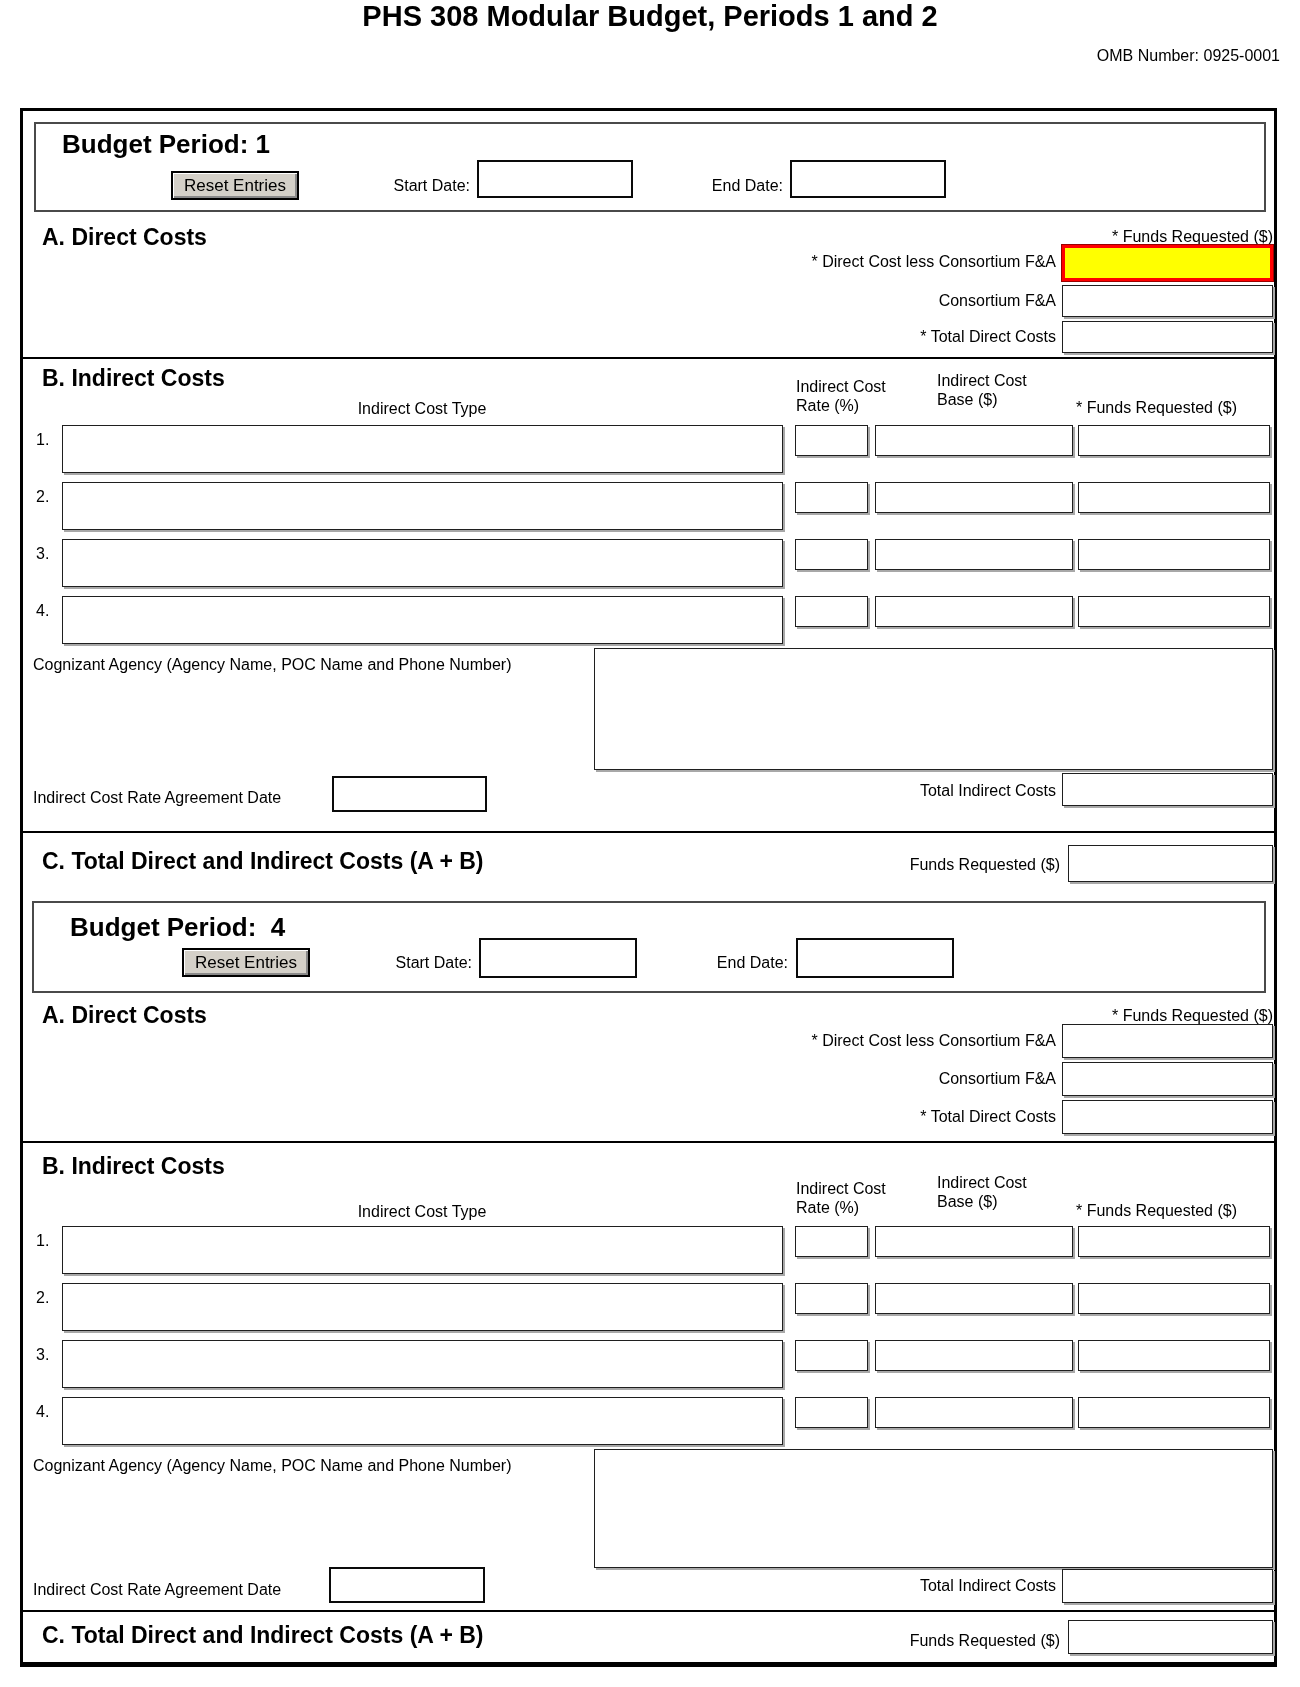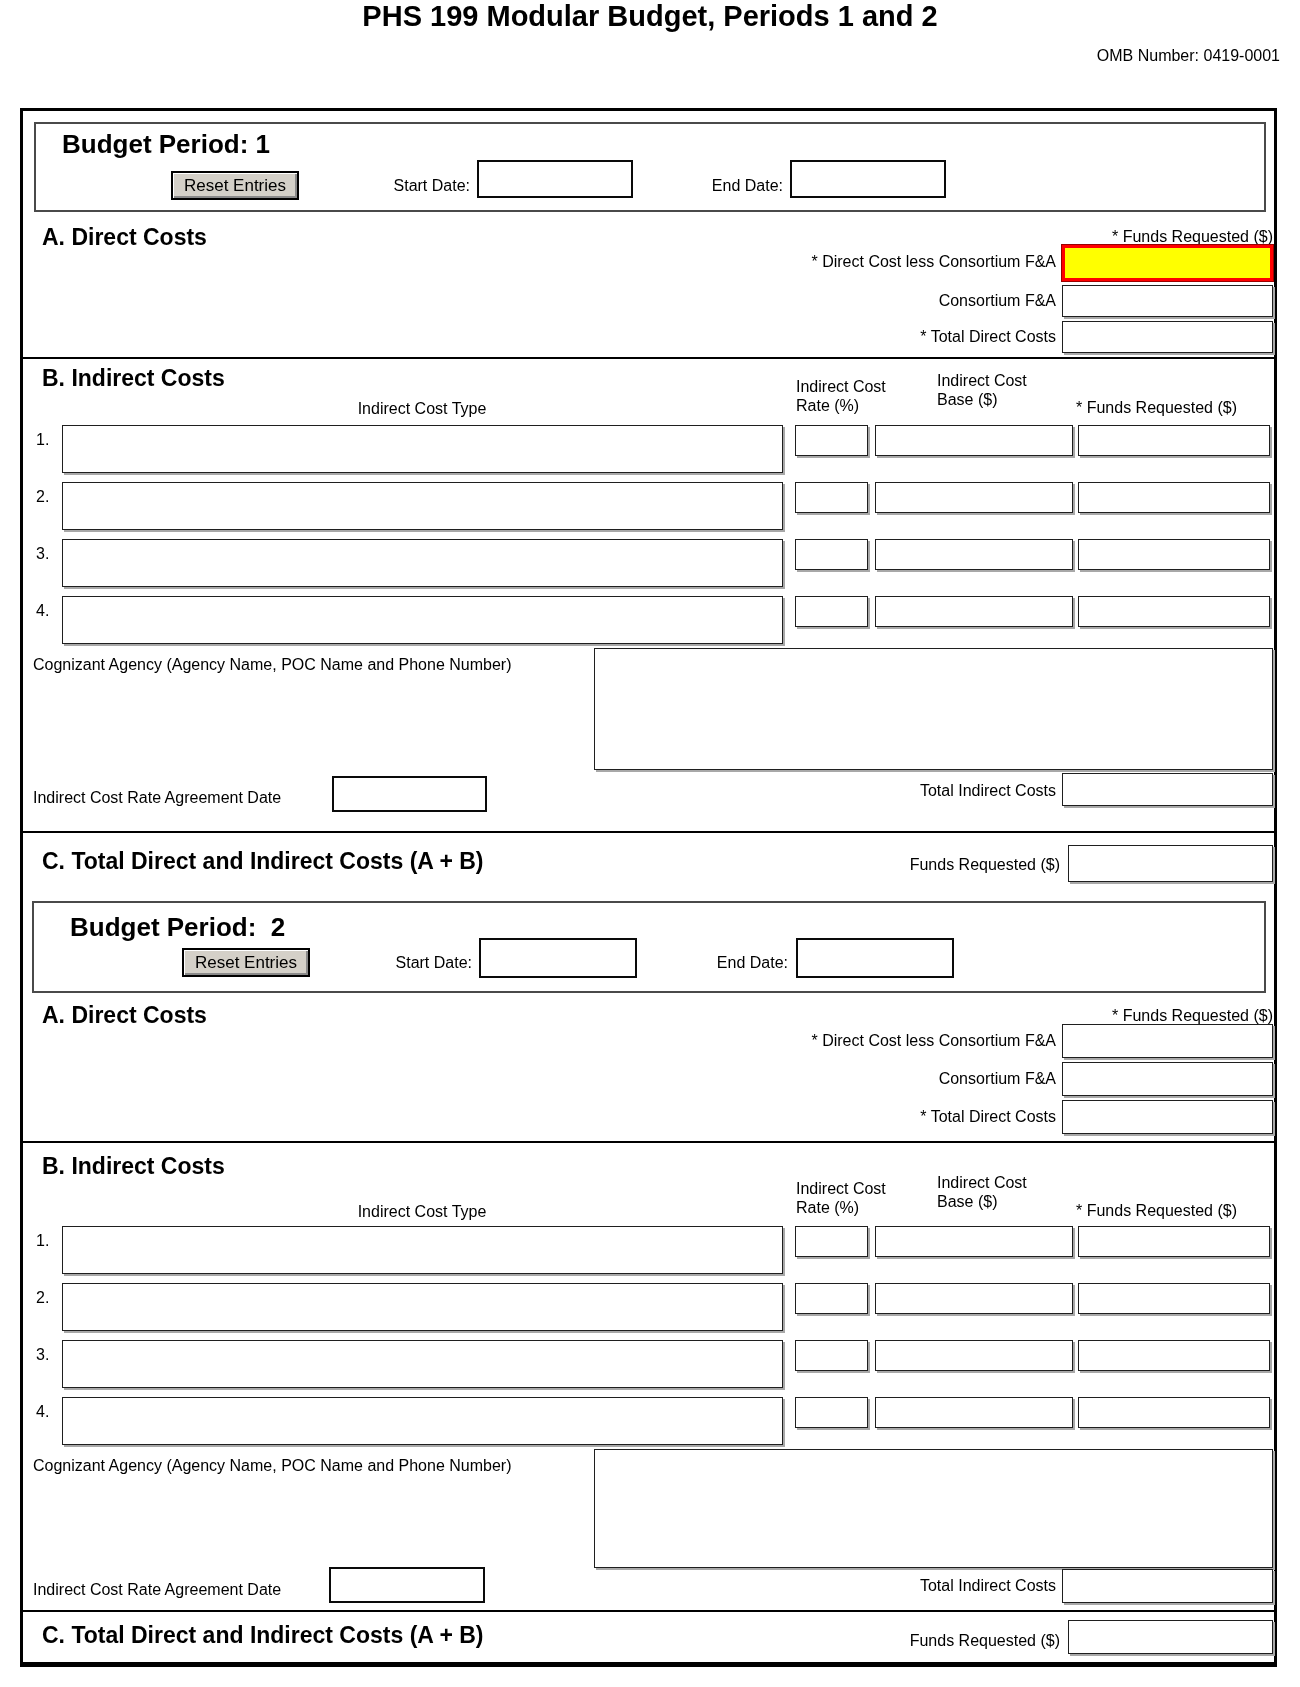--- a/index.html
+++ b/index.html
@@ -17,22 +17,22 @@
   .hl{border:3px solid #ff0000;background:#ffff00;box-shadow:0 0 0 1px #9a0000;}
   .divider{background:#000;height:2px;left:23px;width:1251px;}
   .btn{border:2px solid #000;background:#d4d0c8;box-shadow:inset 1px 1px 0 #ffffff,inset -2px -2px 0 #8a8a8a;font:17px "Liberation Sans",sans-serif;color:#000;text-align:center;padding:0;cursor:pointer;}
   .panel{border:2px solid #4a4a4a;background:#fff;}
   .outline{border:3px solid #000;border-bottom-width:5px;background:#fff;}
   input.abs,textarea.abs{outline:none;resize:none;}
 </style>
 </head>
 <body>
 
-<div class="abs pagetitle" style="left:0;top:8;">PHS 199 Modular Budget, Periods 1 and 2</div>
-<div class="abs lbl rt" style="left:980px;top:46px;width:300px;">OMB Number: 0419-0001</div>
+<div class="abs pagetitle" style="left:0;top:8;">PHS 308 Modular Budget, Periods 1 and 2</div>
+<div class="abs lbl rt" style="left:980px;top:46px;width:300px;">OMB Number: 0925-0001</div>
 
 <div class="abs outline" style="left:20px;top:108px;width:1257px;height:1559px;"></div>
 
 <div class="abs panel" style="left:34px;top:122px;width:1232px;height:90px;"></div>
 <div class="abs bp-head" style="left:62px;top:129px;">Budget Period: 1</div>
 <button class="abs btn" style="left: 171px; top: 171px; width: 128px; height: 29px; background: rgb(212, 208, 200);">Reset Entries</button>
 <div class="abs lbl rt" style="left:340px;top:176px;width:130px;">Start Date:</div>
 <input class="abs box2" style="left: 477px; top: 160px; width: 156px; height: 38px;" value="">
 <div class="abs lbl rt" style="left:660px;top:176px;width:123px;">End Date:</div>
 <input class="abs box2" style="left: 790px; top: 160px; width: 156px; height: 38px;" value="">
@@ -89,21 +89,21 @@
 <div class="abs lbl rt" style="left:856px;top:781px;width:200px;">Total Indirect Costs</div>
 <input class="abs box" style="left: 1062px; top: 773px; width: 211px; height: 33px;" value="">
 
 <div class="abs divider" style="top:831px;"></div>
 
 <div class="abs sect" style="left:42px;top:848px;">C. Total Direct and Indirect Costs (A + B)</div>
 <div class="abs lbl rt" style="left:830px;top:855px;width:230px;">Funds Requested ($)</div>
 <input class="abs box" style="left: 1068px; top: 845px; width: 205px; height: 37px;" value="">
 
 <div class="abs panel" style="left:32px;top:901px;width:1234px;height:92px;"></div>
-<div class="abs bp-head" style="left:70px;top:912px;">Budget Period:  2</div>
+<div class="abs bp-head" style="left:70px;top:912px;">Budget Period:  4</div>
 <button class="abs btn" style="left: 182px; top: 948px; width: 128px; height: 29px; background: rgb(212, 208, 200);">Reset Entries</button>
 <div class="abs lbl rt" style="left:342px;top:953px;width:130px;">Start Date:</div>
 <input class="abs box2" style="left: 479px; top: 938px; width: 158px; height: 40px;" value="">
 <div class="abs lbl rt" style="left:665px;top:953px;width:123px;">End Date:</div>
 <input class="abs box2" style="left: 796px; top: 938px; width: 158px; height: 40px;" value="">
 
 <div class="abs sect" style="left:42px;top:1002px;">A. Direct Costs</div>
 <div class="abs lbl rt" style="left:1023px;top:1006px;width:250px;">* Funds Requested ($)</div>
 
 <div class="abs lbl rt" style="left:650px;top:1031px;width:406px;">* Direct Cost less Consortium F&amp;A</div>

